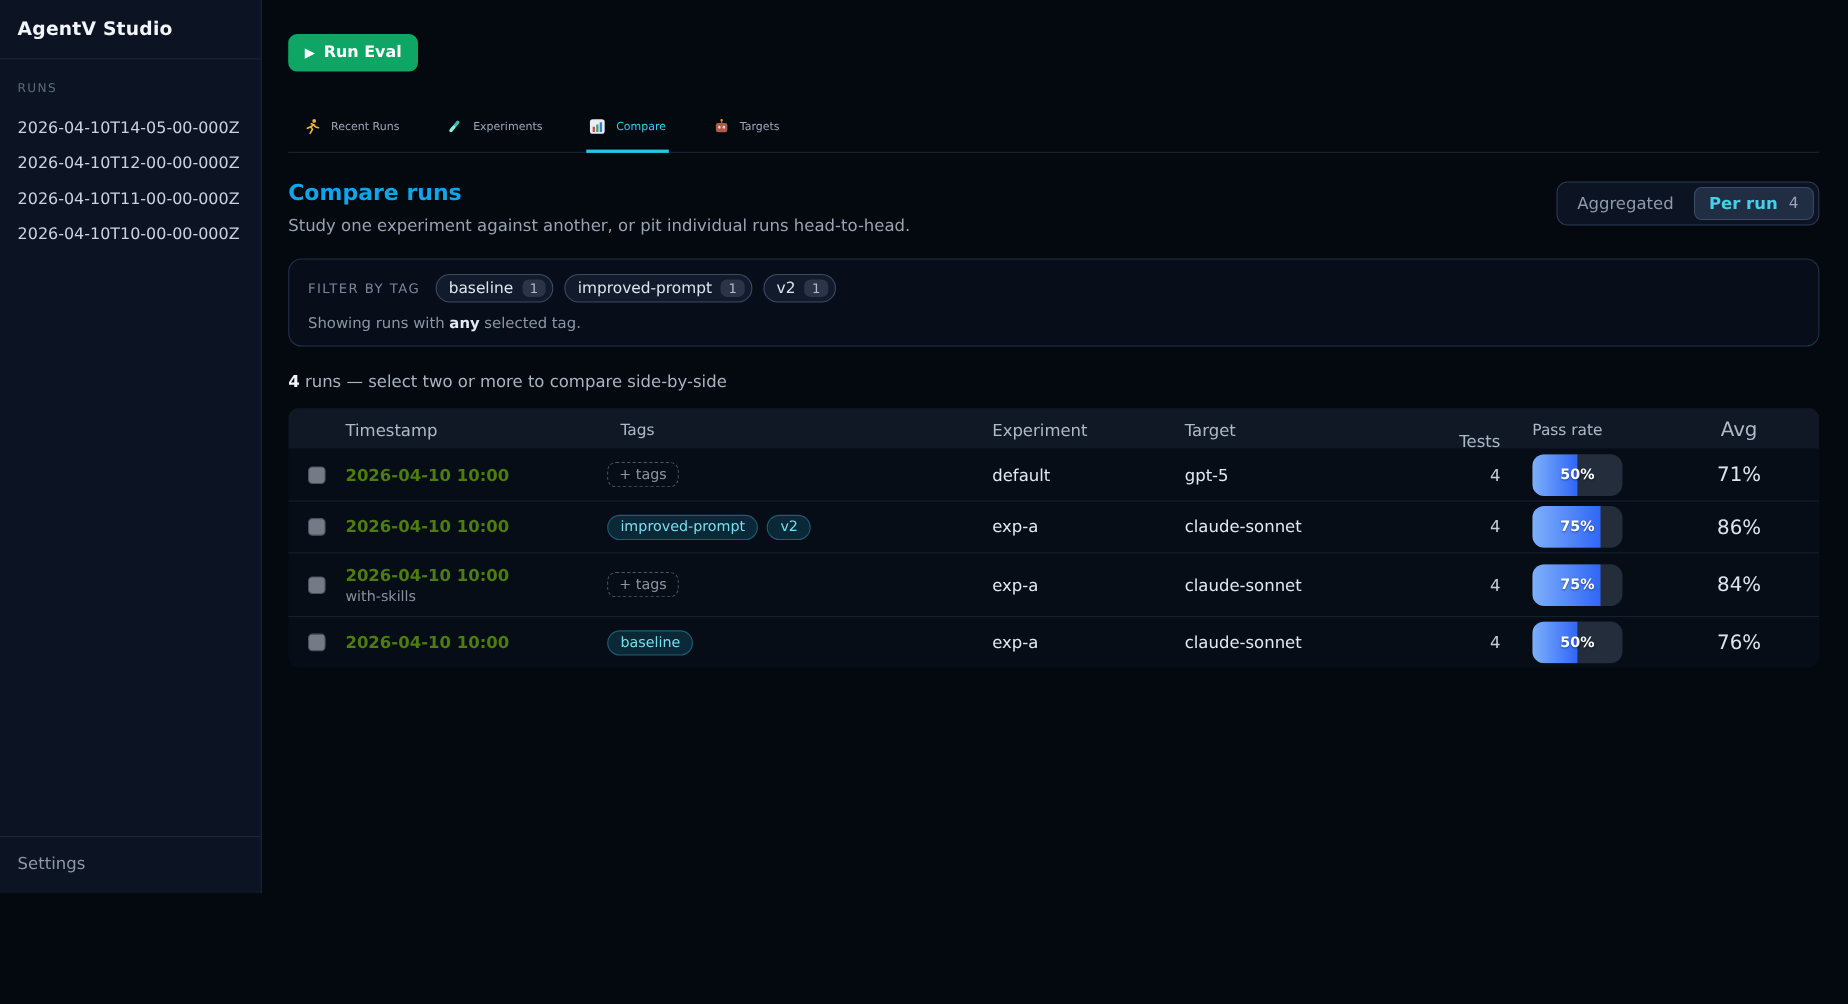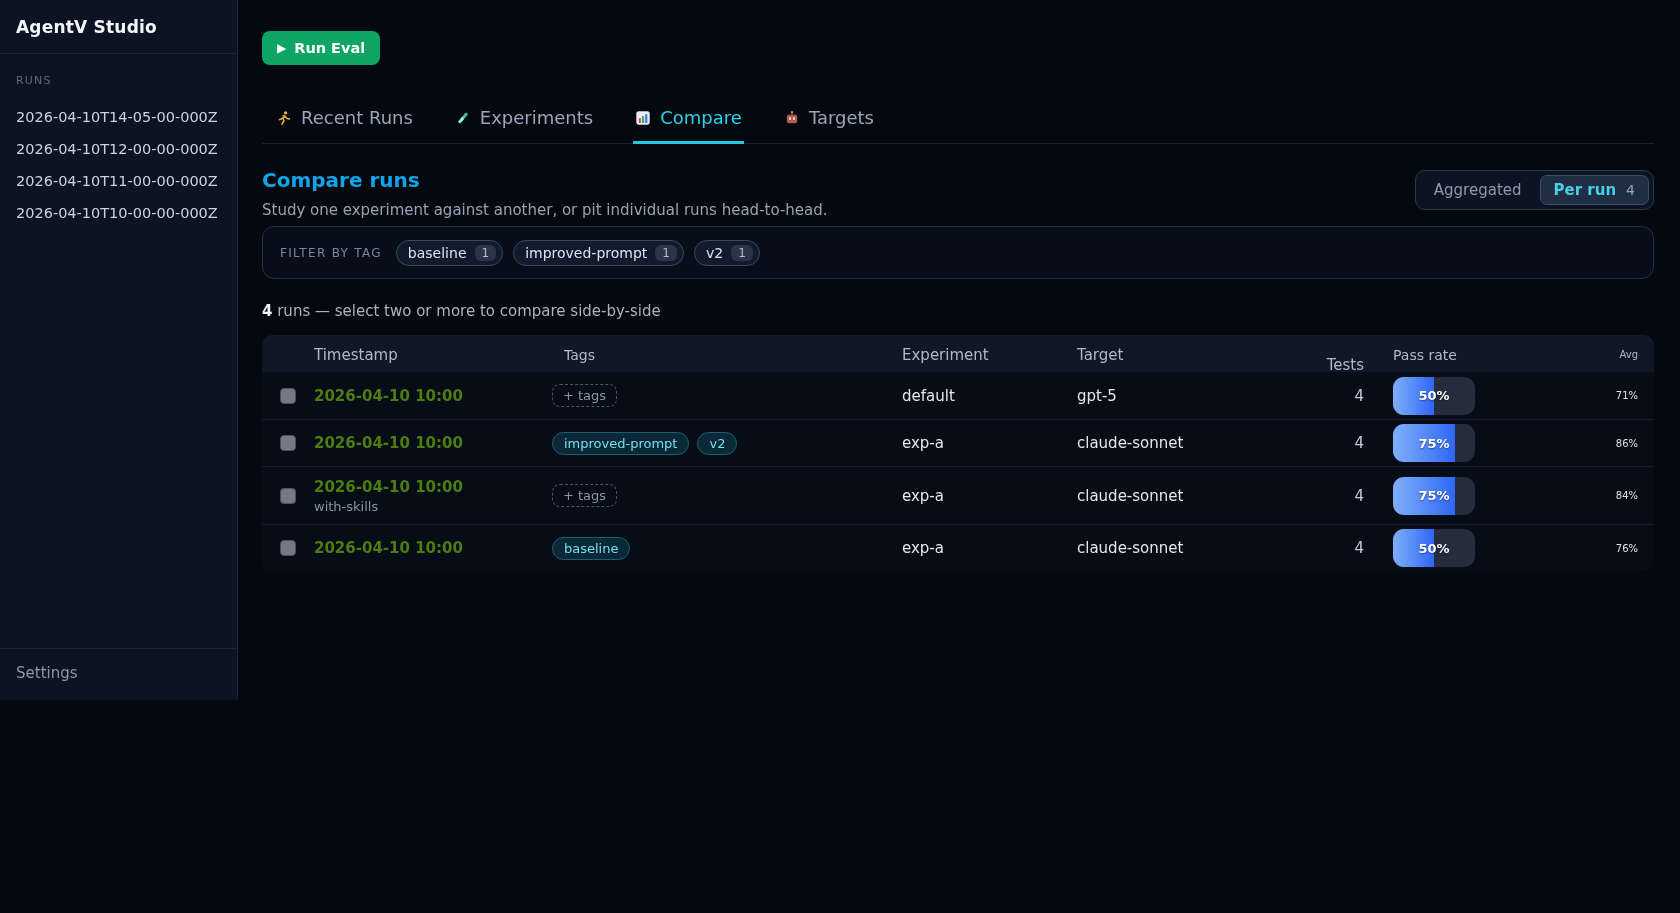--- a/index.html
+++ b/index.html
@@ -4,21 +4,21 @@
 <style>
   * { margin:0; padding:0; box-sizing:border-box; }
   html,body { width:1680px; height:913px; overflow:hidden; }
   body {
     font-family:"DejaVu Sans","Liberation Sans",sans-serif;
     background:#04080f; color:#e5eaf2; display:flex;
   }
 
   
   .sidebar {
-    width:238px; min-width:238px; height:700px;
+    width:238px; min-width:238px; height:812px;
     background:#0c1322; border-right:1px solid #1c2637;
     display:flex; flex-direction:column;justify-content:flex-end;
   }
   .sidebar-head { padding:17px 16px 16px; border-bottom:1px solid #1c2637; }
   .app-title { font-size:17px; font-weight:bold; color:#f2f5fa; letter-spacing:.2px; }
   .sidebar-nav { flex:1; padding:14px 16px; }
   .runs-label { font-size:11px; color:#5d6a7c; letter-spacing:1.2px; margin:6px 0 14px; }
   .run-item { font-size:14.5px; color:#cbd3e0; padding:8px 0; cursor:pointer; white-space:nowrap; }
   .sidebar-foot { border-top:1px solid #1c2637; padding:15px 16px 18px; }
   .settings-link { font-size:15px; color:#8d98a9; cursor:pointer; }
@@ -37,21 +37,21 @@
   }
   .run-eval-btn .play { font-size:12px; }
 
   
   .tabbar {
     display:flex; gap:38px; margin-top:34px; border-bottom:1px solid #1a2433;
     padding-left:12px;
   }
   .tab {
     display:flex; align-items:center; gap:9px; padding:8px 2px 13px;
-    font-size:18px; color:#9aa6b8; cursor:pointer; border-bottom:3px solid transparent;
+    font-size:10px; color:#9aa6b8; cursor:pointer; border-bottom:3px solid transparent;
     margin-bottom:-1px;
     justify-content:flex-end;
   }
   .tab.active { color:#2bd1ea; border-bottom-color:#22c8e4; }
   .tab .ticon { display:flex; width:16px; height:16px; }
 
   
   .section-head { display:flex; justify-content:space-between; align-items:flex-start; margin-top:24px; }
   .section-title { font-size:20px; font-weight:800; color:#0ea5e9; }
   .section-sub { font-size:15px; color:#97a3b3; margin-top:9px; }
@@ -63,21 +63,21 @@
   }
   .vt-opt { font-size:15px; color:#8e9aab; padding:6px 14px; border-radius:7px; cursor:pointer; }
   .vt-opt.selected {
     background:#212d42; border:1px solid #3b4b68; color:#45cfe8; font-weight:600;
     display:flex; align-items:center; gap:10px; padding:5px 13px;
   }
   .vt-opt.selected .vt-count { color:#9aa5b5; font-weight:normal; font-size:14px; }
 
   
   .filter-card {
-    margin-top:7px; border:1px solid #223048; border-radius:12px;
+    margin-top:21px; border:1px solid #223048; border-radius:12px;
     background:#070e1a; padding:13px 17px 12px;
   }
   .filter-row { display:flex; align-items:center; gap:10px; }
   .filter-label { font-size:12px; color:#7a8699; letter-spacing:1.3px; margin-right:4px; }
   .tag-filter-chip {
     display:inline-flex; align-items:center; gap:8px;
     border:1px solid #3a4a63; background:#121b2c; border-radius:999px;
     padding:4px 6px 4px 11px; font-size:14px; color:#dde4ee; cursor:pointer;
   }
   .tag-filter-chip .count {
@@ -118,21 +118,21 @@
     font-size:13px; color:#7adef2; background:#0a2836; border:1px solid #1d5e76;
     border-radius:999px; padding:3px 11px; white-space:nowrap;
   }
   .add-tags-chip {
     font-size:13px; color:#8c96a5; border:1px dashed #4a5568; border-radius:8px;
     padding:3px 10px; cursor:pointer; background:transparent; font-family:inherit;
   }
   .c-exp, .c-target { font-size:15px; color:#e3e8f0; }
   .c-tests { text-align:right; padding-right:20px; font-size:15px; color:#c3ccd8; }
   .c-pass { padding-left:9px; }
-  .c-avg { text-align:right; padding-right:16px; font-size:10px; color:#dde3ec; }
+  .c-avg { text-align:center; padding-right:16px; font-size:18px; color:#dde3ec; }
 
   .pass-pill {
     position:relative; width:82px; height:38px; border-radius:11px;
     background:#232d3c; overflow:hidden;
   }
   .pass-fill {
     position:absolute; left:0; top:0; bottom:0;
     background:linear-gradient(90deg,#7fb0fa,#2f66f6);
   }
   .pass-label {
@@ -240,20 +240,21 @@
         </span>
         <span class="tag-filter-chip">
           <span>improved-prompt</span>
           <span class="count">1</span>
         </span>
         <span class="tag-filter-chip">
           <span>v2</span>
           <span class="count">1</span>
         </span>
       </div>
+    <div class="filter-note"><span>Showing runs with </span><b>any</b><span> selected tag.</span></div>
   </div>
 
   <div class="summary-line"><b>4</b><span> runs — select two or more to compare side-by-side</span></div>
 
   <div class="runs-table">
     <div class="trow thead" id="table-head">
         <div></div>
         <div class="c-time" style="color: rgb(174, 185, 200); font-weight: normal;">Timestamp</div>
         <div class="c-tags" style="color: rgb(174, 185, 200); font-weight: normal; margin-left: 12px;">Tags</div>
         <div class="c-exp" style="color: rgb(174, 185, 200); font-weight: normal;">Experiment</div>

